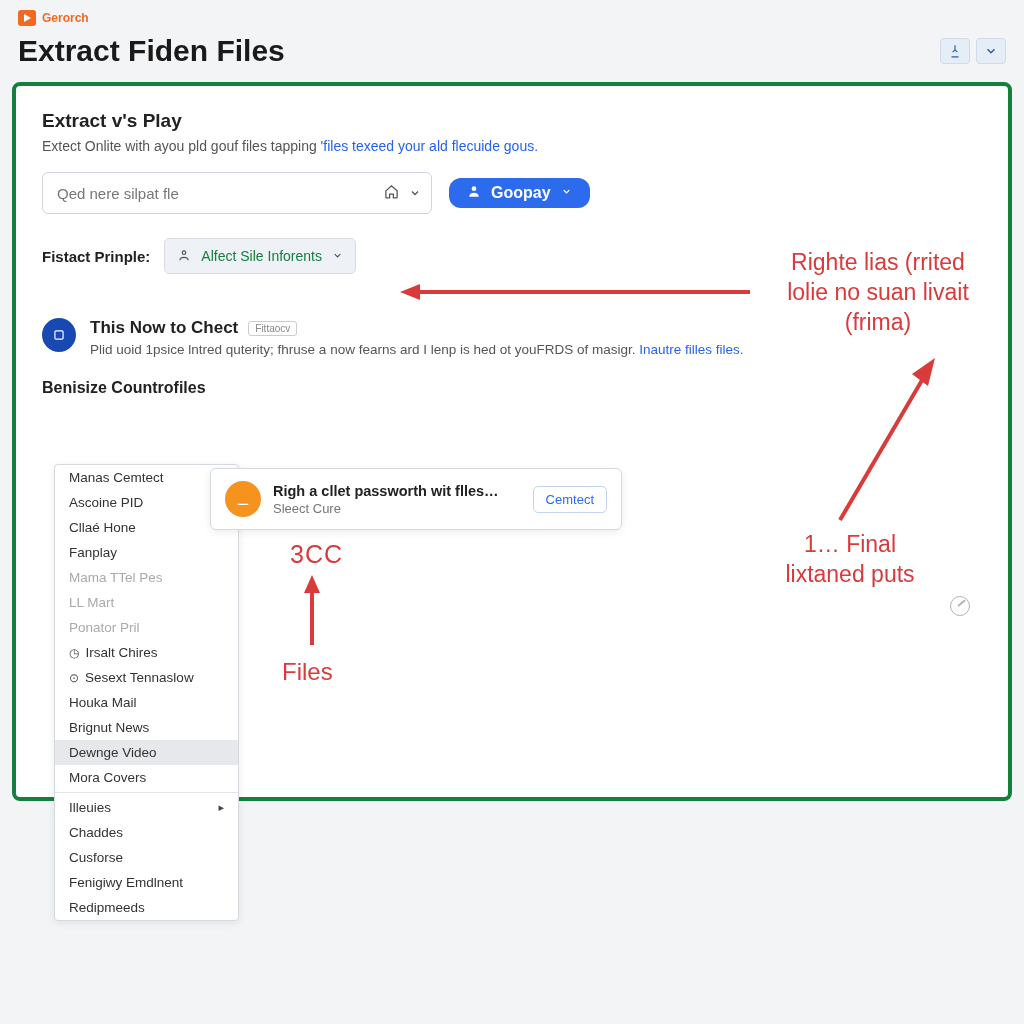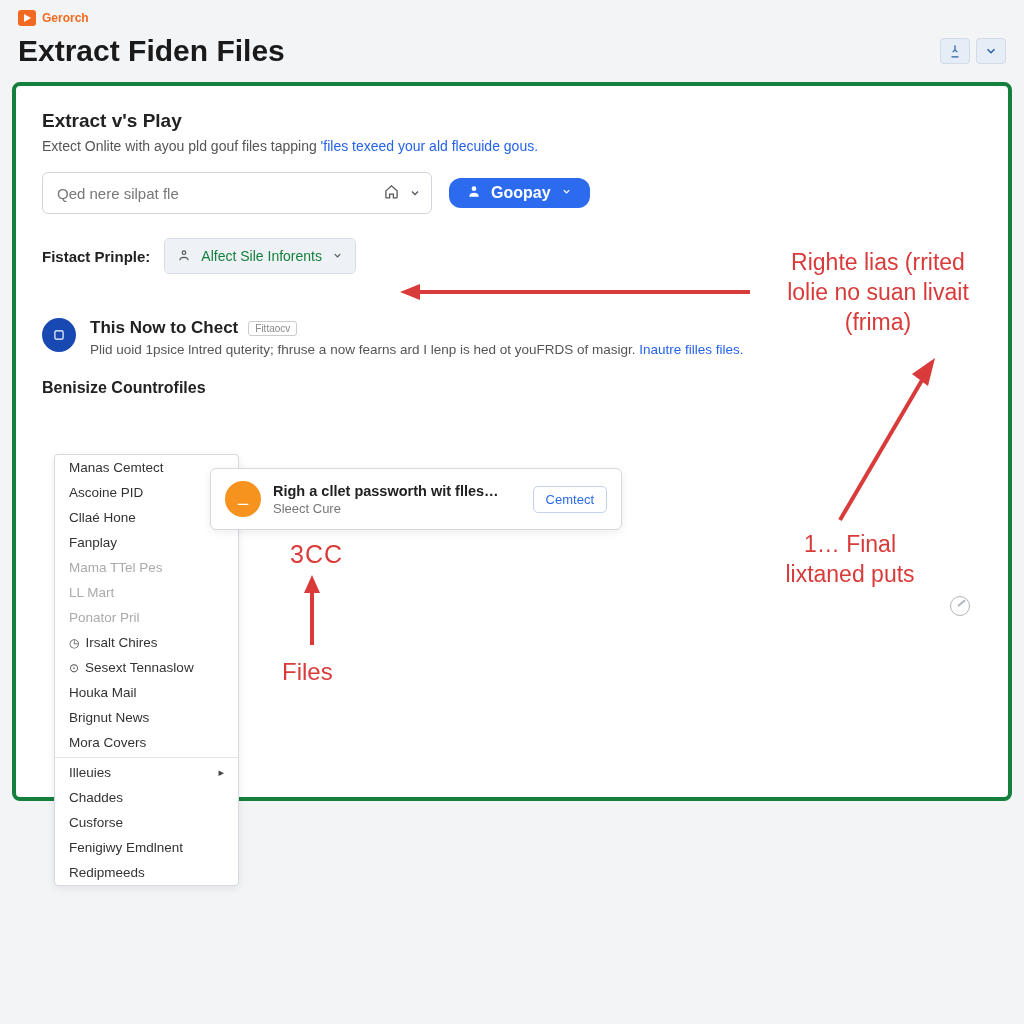--- a/index.html
+++ b/index.html
@@ -68,21 +68,21 @@
     display:flex; align-items:center; justify-content:center;
   }
   .info-badge svg { width:14px; height:14px; stroke:#fff; fill:none; stroke-width:2; }
   .info-titlewrap { display:flex; align-items:center; gap:10px; }
   .info-title { font-size:17px; font-weight:700; }
   .info-tag { font-size:10px; border:1px solid #ccc; border-radius:3px; padding:1px 6px; color:#888; }
   .info-desc { font-size:13.5px; color:#555; margin-top:4px; }
   .info-desc .link { color:#2563eb; }
   .bensub { font-size:16px; font-weight:700; margin-top:22px; margin-left:0; }
   .dropdown-panel {
-    position:absolute; left:54px; top:454px; width:185px; background:#fff;
+    position:absolute; left:54px; top:464px; width:185px; background:#fff;
     border:1px solid #d6d9de; border-radius:4px; box-shadow:0 2px 8px rgba(0,0,0,0.08);
     font-size:13.5px; color:#333;
   }
   .dropdown-panel .item { padding:5px 14px; cursor:default; }
   .dropdown-panel .item.faded { color:#aaa; }
   .dropdown-panel .item.sel { background:#e6e8ec; }
   .dropdown-panel .sep { height:1px; background:#e3e5e9; margin:2px 0; }
   .dropdown-panel .item.withicon::before {
     content:"◷"; margin-right:6px; font-size:12px; color:#555;
   }
@@ -236,20 +236,21 @@
     <div class="item">Ascoine PID</div>
     <div class="item">Cllaé Hone</div>
     <div class="item">Fanplay</div>
     <div class="item faded">Mama TTel Pes</div>
     <div class="item faded">LL Mart</div>
     <div class="item faded">Ponator Pril</div>
     <div class="item withicon">Irsalt Chires</div>
     <div class="item withicon2">Sesext Tennaslow</div>
     <div class="item">Houka Mail</div>
     <div class="item">Brignut News</div>
+    <div class="item sel">Dewnge Video</div>
     <div class="item">Mora Covers</div>
     <div class="sep"></div>
     <div class="item arrow">Illeuies</div>
     <div class="item">Chaddes</div>
     <div class="item">Cusforse</div>
     <div class="item">Fenigiwy Emdlnent</div>
     <div class="item">Redipmeeds</div>
   </div>
 
 <div class="popup">

